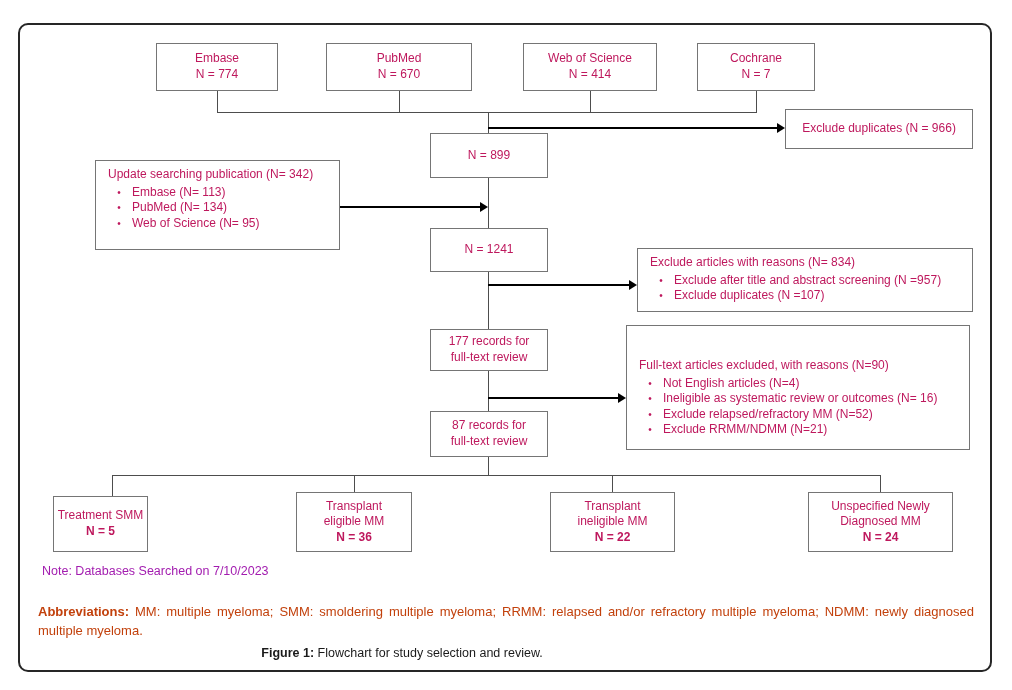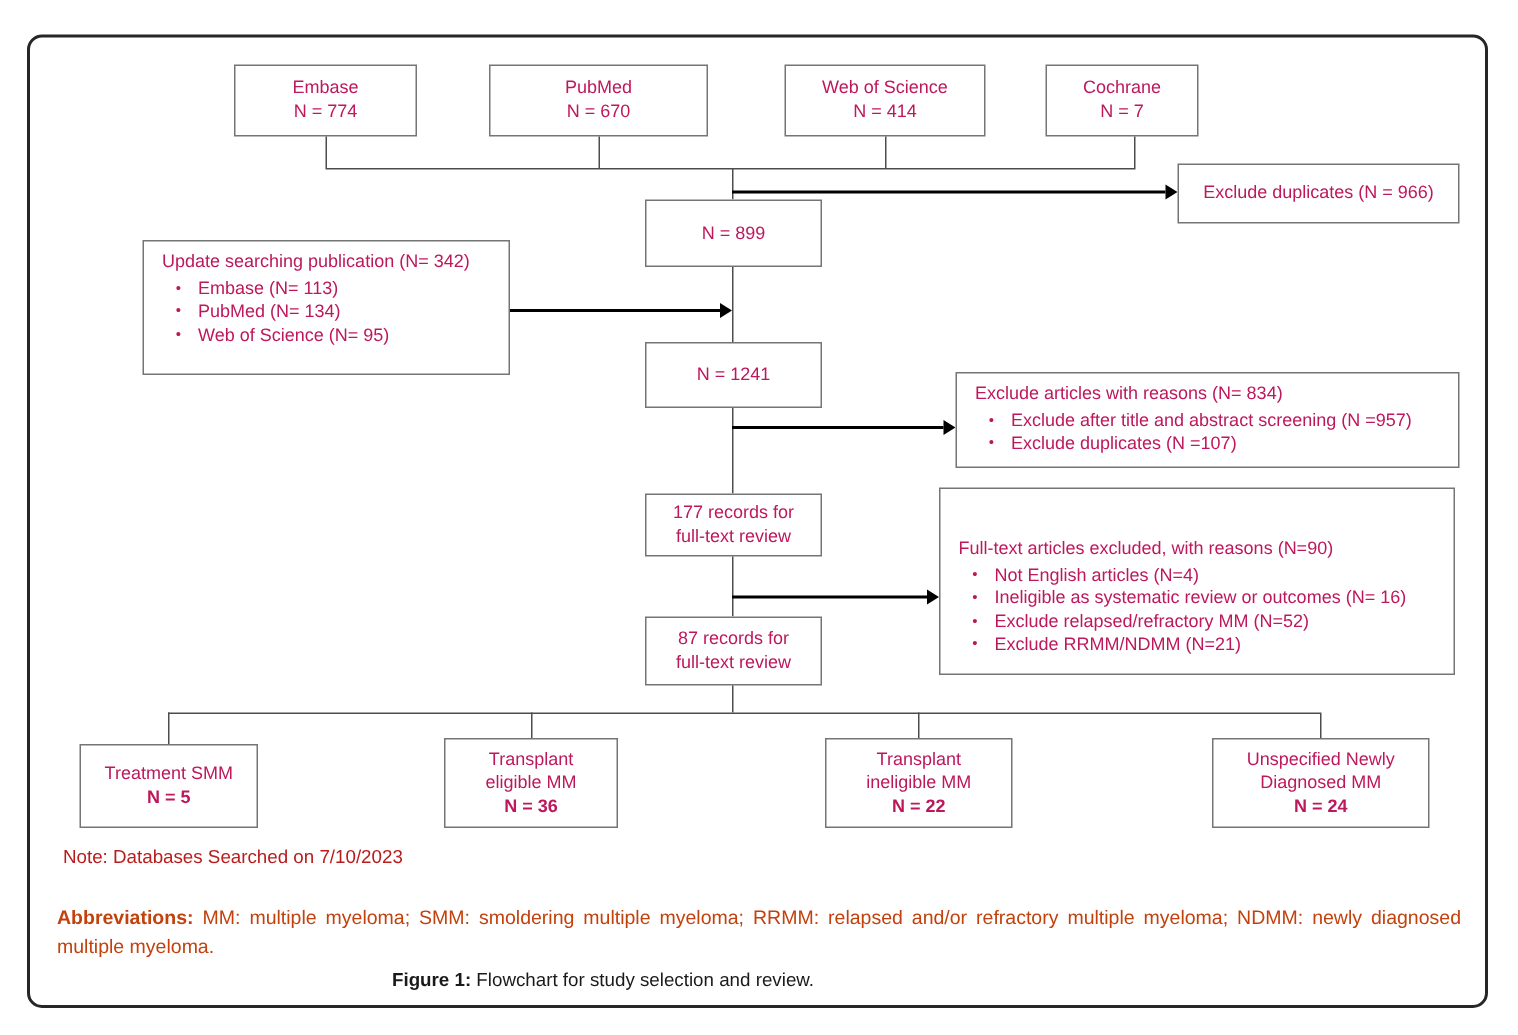--- a/index.html
+++ b/index.html
@@ -27,21 +27,21 @@
   .hline, .vline { position:absolute; background:#4d4d4d; }
   .hline { height:1px; }
   .vline { width:1px; }
   .arrow-line { position:absolute; background:#000000; height:2px; }
   .arrow-head {
     position:absolute; width:0; height:0;
     border-top:5px solid transparent; border-bottom:5px solid transparent;
     border-left:8px solid #000000;
   }
   .count-bold { font-weight:bold; }
-  .note-text { position:absolute; left:42px; top:564px; font-size:12.5px; color:#b91c1c; }
+  .note-text { position:absolute; left:42px; top:564px; font-size:12.5px; color:#a21caf; }
   .abbrev {
     position:absolute; left:38px; top:603px; width:936px;
     font-size:13px; line-height:1.45; text-align:justify; color:#c2410c;
   }
   .caption {
     position:absolute; left:0; top:646px; width:804px;
     text-align:center; font-size:12.5px; color:#1a1a1a;
   }
   b { font-weight:bold; }
 </style>
@@ -57,21 +57,21 @@
     <div>N = 774</div>
   </div>
   <div class="box" style="left:326px; top:43px; width:146px; height:48px;">
     <div>PubMed</div>
     <div>N = 670</div>
   </div>
   <div class="box" style="left:523px; top:43px; width:134px; height:48px;">
     <div>Web of Science</div>
     <div>N = 414</div>
   </div>
-  <div class="box" style="left:697px; top:43px; width:102px; height:48px;">
+  <div class="box" style="left:697px; top:43px; width:118px; height:48px;">
     <div>Cochrane</div>
     <div>N  = 7</div>
   </div>
 
   <div class="vline" style="left:217px; top:91px; height:21px;"></div>
   <div class="vline" style="left:399px; top:91px; height:21px;"></div>
   <div class="vline" style="left:590px; top:91px; height:21px;"></div>
   <div class="vline" style="left:756px; top:91px; height:21px;"></div>
   <div class="hline" style="left:217px; top:112px; width:540px;"></div>
   <div class="vline" style="left:488px; top:112px; height:21px;"></div>
@@ -157,21 +157,21 @@
     <div>full-text review</div>
   </div>
   <div class="vline" style="left:488px; top:457px; height:18px;"></div>
 
   <div class="hline" style="left:112px; top:475px; width:768px;"></div>
   <div class="vline" style="left:112px; top:475px; height:21px;"></div>
   <div class="vline" style="left:354px; top:475px; height:17px;"></div>
   <div class="vline" style="left:612px; top:475px; height:17px;"></div>
   <div class="vline" style="left:880px; top:475px; height:17px;"></div>
 
-  <div class="box" style="left:53px; top:496px; width:119px; height:56px;align-items:center;">
+  <div class="box" style="left:53px; top:496px; width:95px; height:56px;align-items:center;">
     <div>Treatment SMM</div>
     <div class="count-bold">N = 5</div>
   </div>
   <div class="box" style="left:296px; top:492px; width:116px; height:60px;">
     <div>Transplant</div>
     <div>eligible MM</div>
     <div class="count-bold">N = 36</div>
   </div>
   <div class="box" style="left:550px; top:492px; width:125px; height:60px;">
     <div>Transplant</div>

